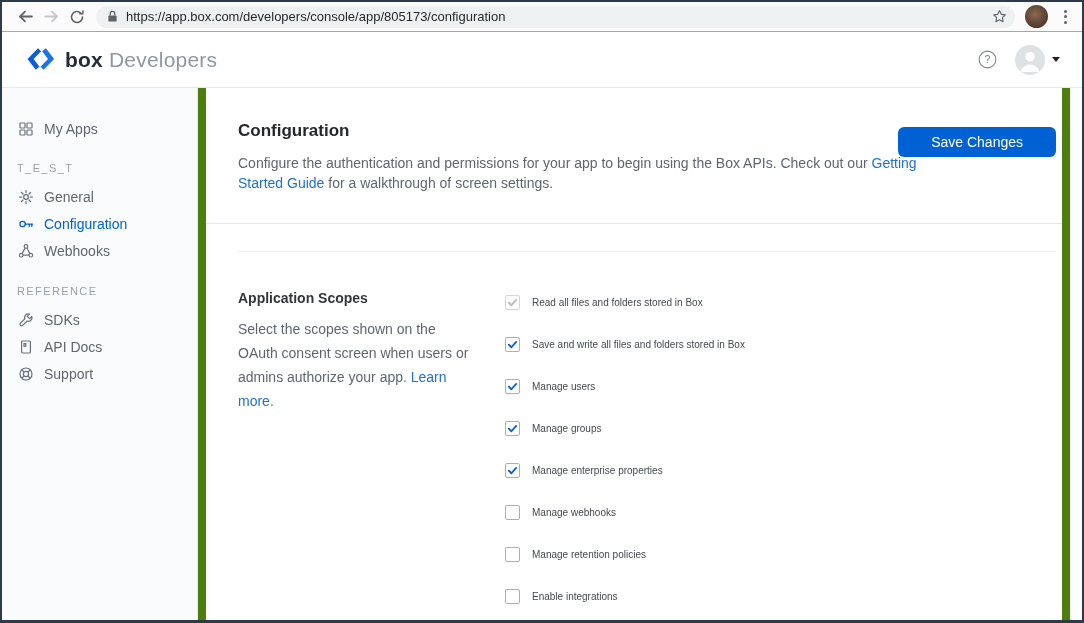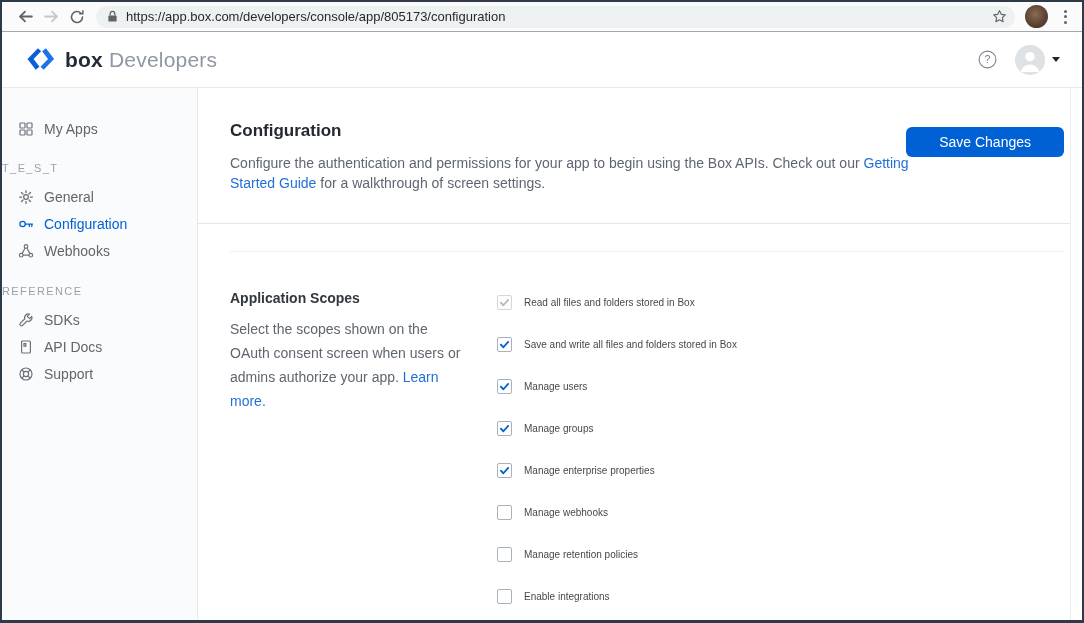--- a/index.html
+++ b/index.html
@@ -37,35 +37,35 @@
   .brand { display:flex; align-items:center; gap:9px; cursor:pointer; }
   .brand-text { font-size:21px; letter-spacing:0.2px;text-align:right; }
   .brand-text b { color:#222c38; font-weight:bold; }
   .brand-text span { color:#8e97a2; font-weight:normal; }
   .header-right { margin-left:auto; display:flex; align-items:center; gap:18px; }
   .help-icon { cursor:pointer; display:flex; }
   .user-chip { display:flex; align-items:center; gap:7px; cursor:pointer; }
   .user-avatar { width:30px; height:30px; border-radius:50%; overflow:hidden; background:#e0e3e6; }
   .caret { width:0; height:0; border-left:4px solid transparent; border-right:4px solid transparent; border-top:5px solid #222; }
   
-  .page-body { flex:1; display:flex; overflow:hidden; }
+  .page-body { flex:1; display:flex; overflow:hidden;gap:8px; }
   .sidebar {
     width:196px; flex:none; background:#fafbfc; border-right:1px solid #e7e9eb;
     padding:27px 0 0 0;
   }
   .side-item {
     height:27px; display:flex; align-items:center; padding-left:15px;
     font-size:14px; color:#60666e; cursor:pointer;
   }
   .side-item .ic { width:18px; display:flex; justify-content:center; margin-right:9px; color:#6b727c; }
   .side-item.active { color:#0061d5; }
   .side-item.active .ic { color:#0061d5; }
   .side-item.apps { height:28px; }
   .side-label {
-    font-size:11px; color:#9aa1ab; letter-spacing:1.4px; 
+    font-size:11px; color:#9aa1ab; letter-spacing:1.4px; padding-left:15px;
     height:16px; display:flex; align-items:center;
   }
   .lbl-1 { margin-top:17px; margin-bottom:7px; }
   .lbl-2 { margin-top:19px; margin-bottom:7px; }
   .main { flex:1; position:relative; background:#fff; overflow:hidden; }
   .scroll-gutter { width:12px; flex:none; background:#fff; border-left:1px solid #ececec; }
   
   .head-sec { padding:32px 0 0 32px; height:136px; border-bottom:1px solid #e6e6e6; }
   .page-title { font-size:17px; font-weight:bold; color:#24292e; line-height:22px; }
   .page-desc { margin-top:11px; font-size:14px; line-height:20px; color:#5f6670; max-width:706px; }

